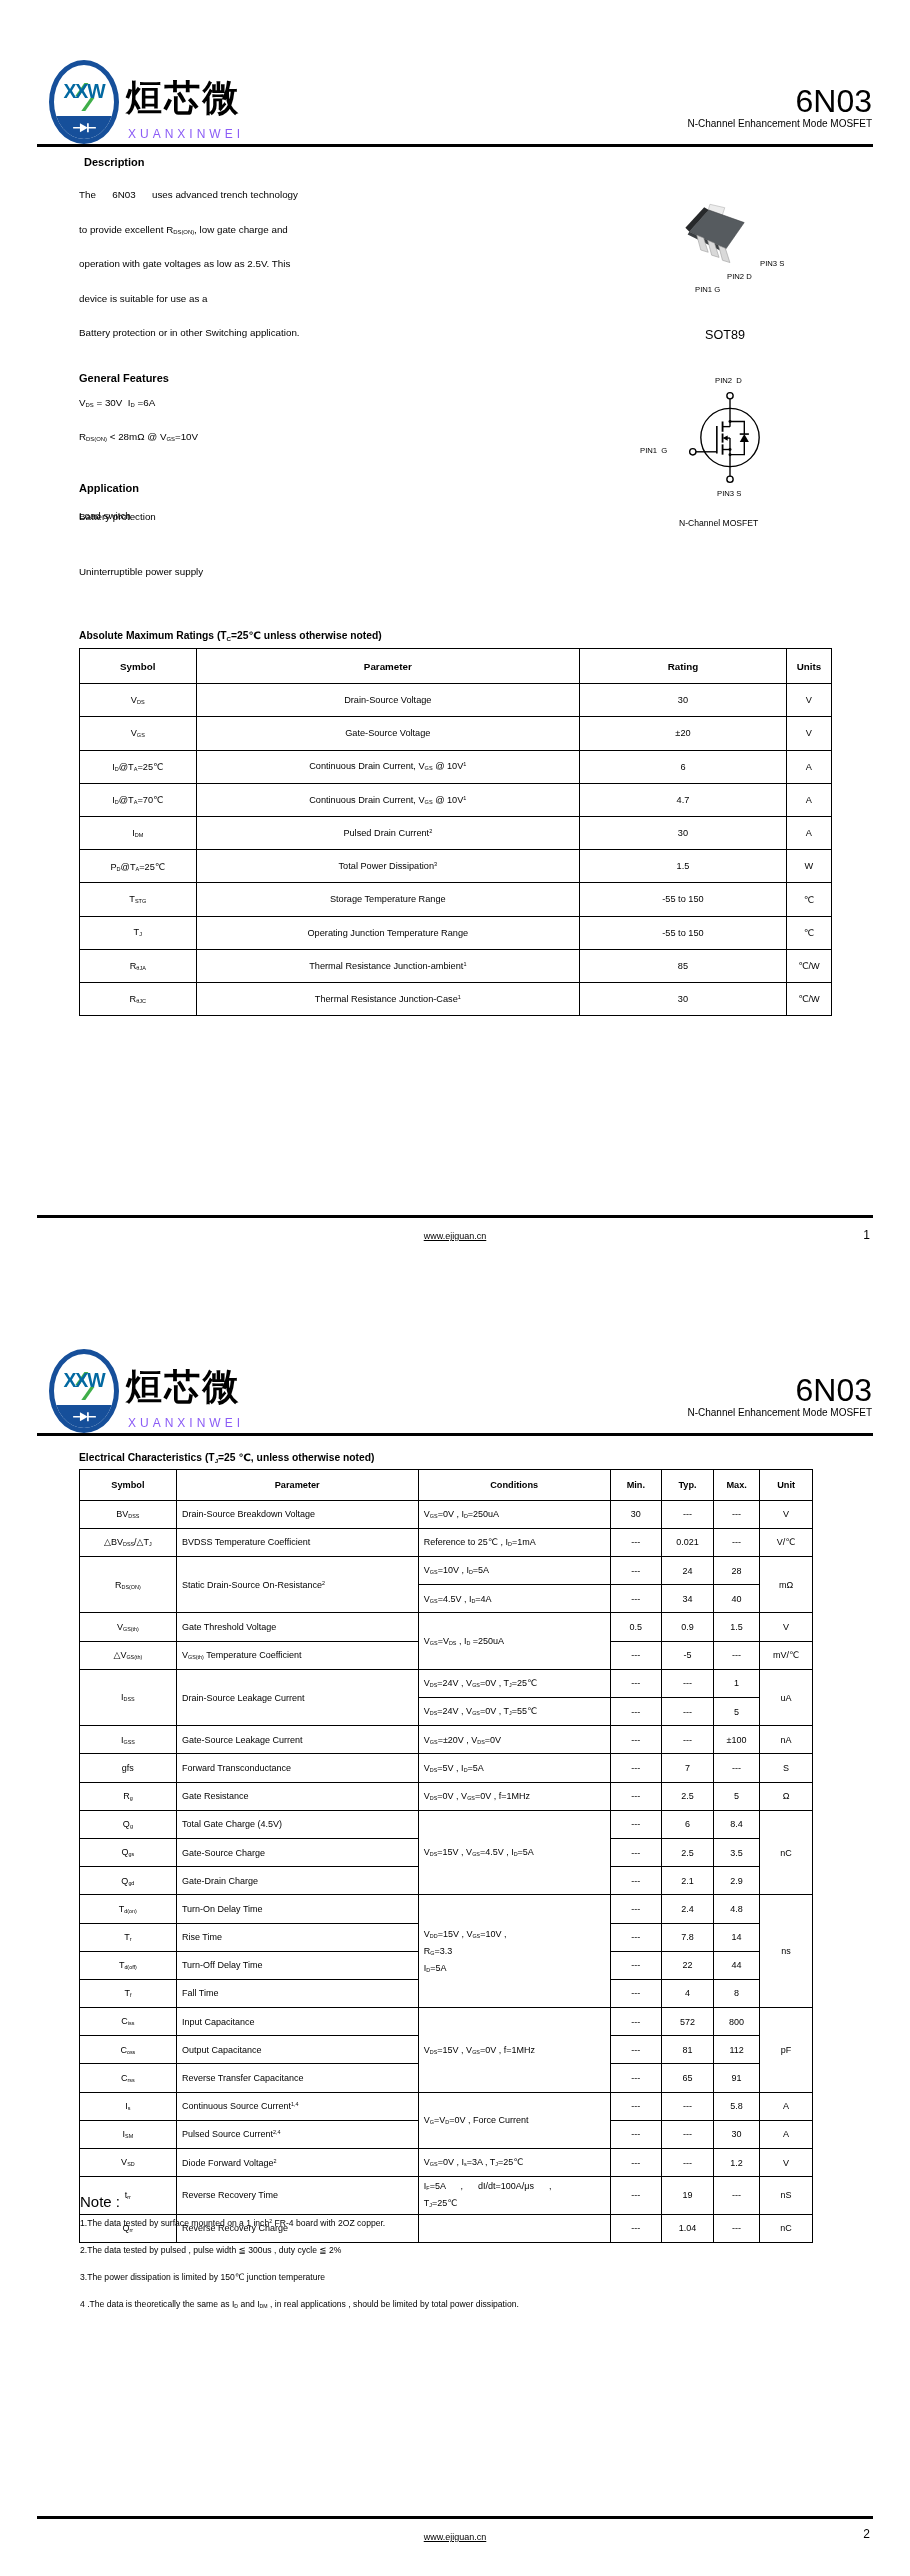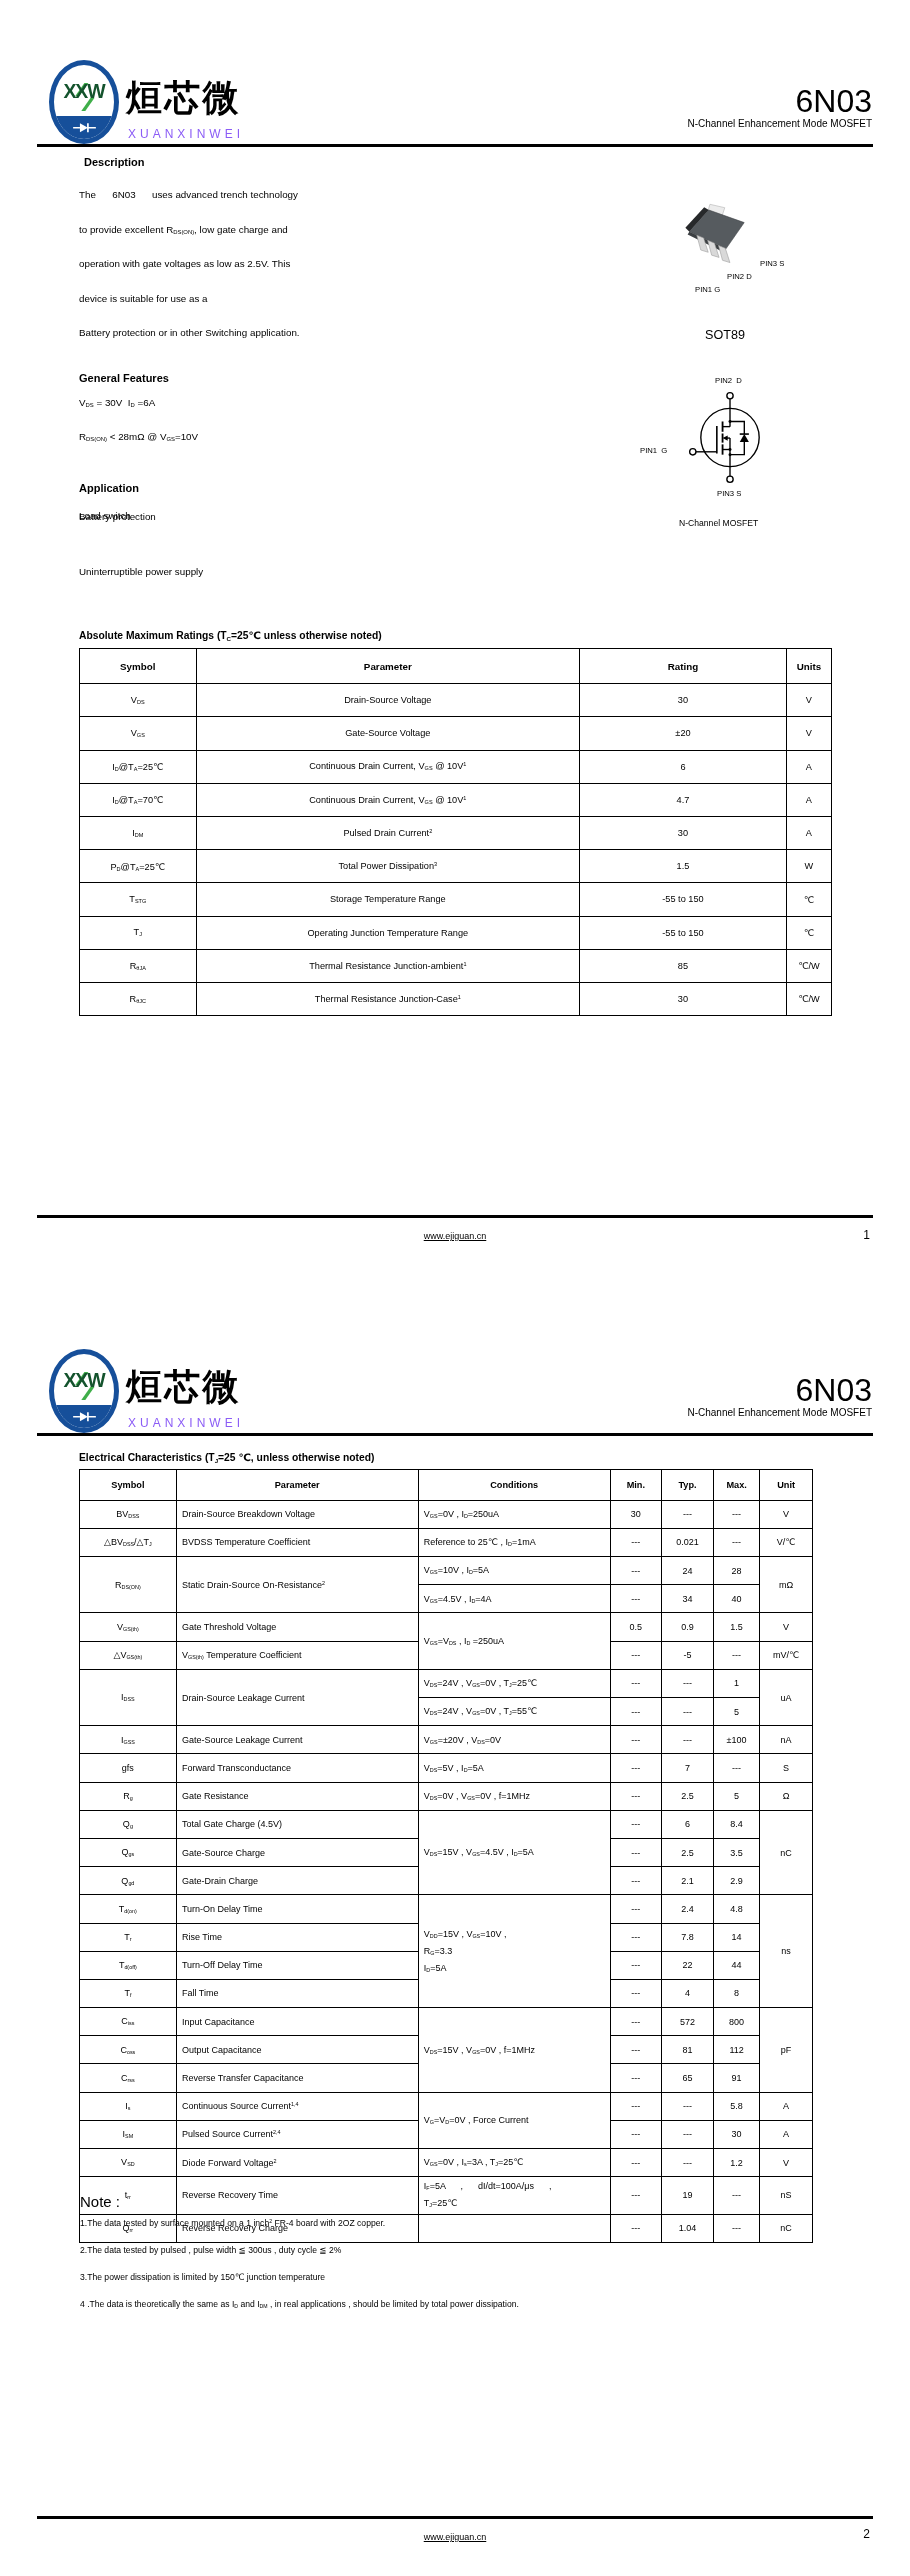--- a/index.html
+++ b/index.html
@@ -5,21 +5,21 @@
   html,body{margin:0;padding:0;background:#fff;}
   body{width:910px;height:2576px;position:relative;font-family:"Liberation Sans","DejaVu Sans",sans-serif;color:#000;}
   .page{position:absolute;left:0;width:910px;background:#fff;}
   #p1{top:0;height:1289px;}
   #p2{top:1289px;height:1287px;}
   .abs{position:absolute;}
 
   
   .logo{position:absolute;left:49px;top:59px;width:207px;height:87px;}
   .logo-oval{position:absolute;left:0;top:1.1px;width:70px;height:84px;border:5.7px solid #164f9a;border-radius:50%;box-sizing:border-box;background:#fff;overflow:hidden;}
-  .logo-xxw{position:absolute;left:0;right:0;top:15px;text-align:center;font-size:19.5px;font-weight:bold;letter-spacing:-1.1px;color:#14532d;}
+  .logo-xxw{position:absolute;left:0;right:0;top:15px;text-align:center;font-size:19.5px;font-weight:bold;letter-spacing:-1.1px;color:#0369a1;}
   .logo-green{position:absolute;width:4px;height:12.6px;background:#3fae49;transform:skewX(-35deg);}
   .g1{left:26px;top:18.4px;}
   .g2{left:32px;top:33px;}
   .logo-band{position:absolute;left:0;right:0;bottom:0;height:23px;background:#164f9a;display:flex;align-items:center;justify-content:center;}
   .logo-cn{position:absolute;left:77px;top:15px;font-size:36px;font-weight:bold;letter-spacing:2.3px;white-space:nowrap;}
   .logo-en{position:absolute;left:79px;top:68px;font-size:12px;letter-spacing:4px;color:#8b5cf6;white-space:nowrap;}
   .hdr-product{position:absolute;right:38px;top:83px;font-size:32px;text-align:right;}
   .hdr-sub{position:absolute;right:38px;top:118px;font-size:10px;text-align:right;}
   .hdr-rule{position:absolute;left:37px;right:37px;top:144px;height:3.4px;background:#000;}
 

